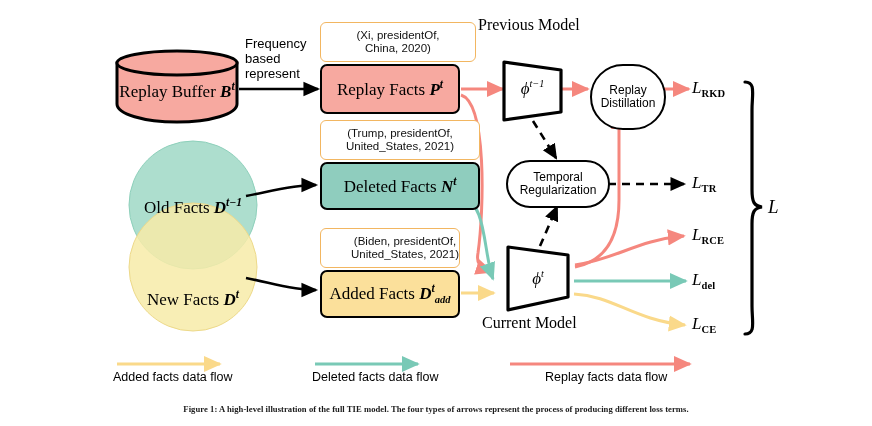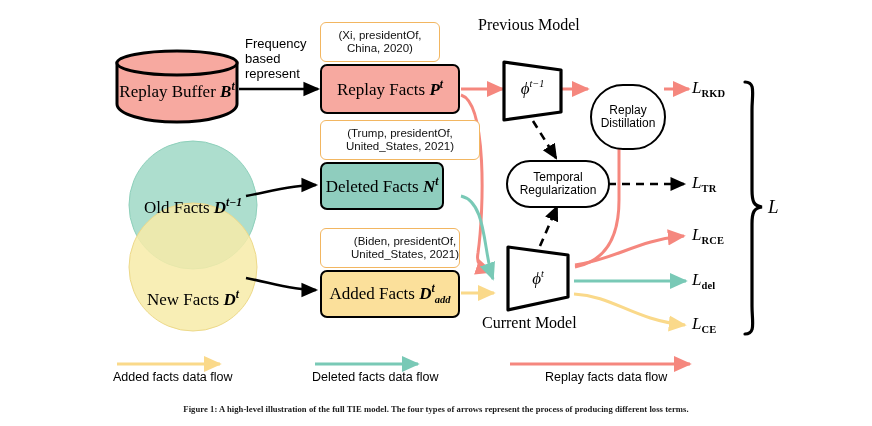--- a/index.html
+++ b/index.html
@@ -114,42 +114,42 @@
     <span>New Facts</span>
     <span class="em" style="font-weight:bold;"><span>D</span><sup>t</sup></span>
   </div>
 
   <div class="abs freq" style="left:245px;top:36px;width:80px;">
     <div>Frequency</div>
     <div>based</div>
     <div>represent</div>
   </div>
 
-  <div class="abs tbox" style="left:320px;top:22px;width:120px;height:40px;">
+  <div class="abs tbox" style="left:320px;top:22px;width:156px;height:40px;">
     <div class="triple">
       <div>(Xi, presidentOf,</div>
       <div>China, 2020)</div>
     </div>
   </div>
 
   <div class="abs box" style="left:320px;top:64px;width:140px;height:50px;background:#F7A9A0;">
     <span class="node-label">
       <span>Replay Facts</span>
       <span class="em" style="font-weight:bold;"><span>P</span><sup>t</sup></span>
     </span>
   </div>
 
   <div class="abs tbox" style="left:320px;top:120px;width:160px;height:40px;">
     <div class="triple">
       <div>(Trump, presidentOf,</div>
       <div>United_States, 2021)</div>
     </div>
   </div>
 
-  <div class="abs box" style="left:320px;top:162px;width:124px;height:48px;background:#8FCDBE;">
+  <div class="abs box" style="left:320px;top:162px;width:160px;height:48px;background:#8FCDBE;">
     <span class="node-label">
       <span>Deleted Facts</span>
       <span class="em" style="font-weight:bold;"><span>N</span><sup>t</sup></span>
     </span>
   </div>
 
   <div class="abs tbox" style="left:320px;top:228px;width:140px;height:40px;justify-content:flex-end;">
     <div class="triple">
       <div>(Biden, presidentOf,</div>
       <div>United_States, 2021)</div>
@@ -170,21 +170,21 @@
     <span>ϕ</span><sup style="font-size:.6em;">t−1</sup>
   </div>
 
   <div class="abs model-cap" style="left:482px;top:314px;">Current Model</div>
 
   <div class="abs" style="left:508px;top:268px;width:60px;text-align:center;
               font-family:'Liberation Serif',serif;font-size:17px;font-style:italic;">
     <span>ϕ</span><sup style="font-size:.6em;">t</sup>
   </div>
 
-  <div class="abs pill" style="left:590px;top:64px;width:76px;height:66px;margin-top:20px;">
+  <div class="abs pill" style="left:590px;top:64px;width:76px;height:66px;">
     <div class="pill-txt">
       <div>Replay</div>
       <div>Distillation</div>
     </div>
   </div>
 
   <div class="abs pill" style="left:506px;top:160px;width:104px;height:48px;">
     <div class="pill-txt">
       <div>Temporal</div>
       <div>Regularization</div>

